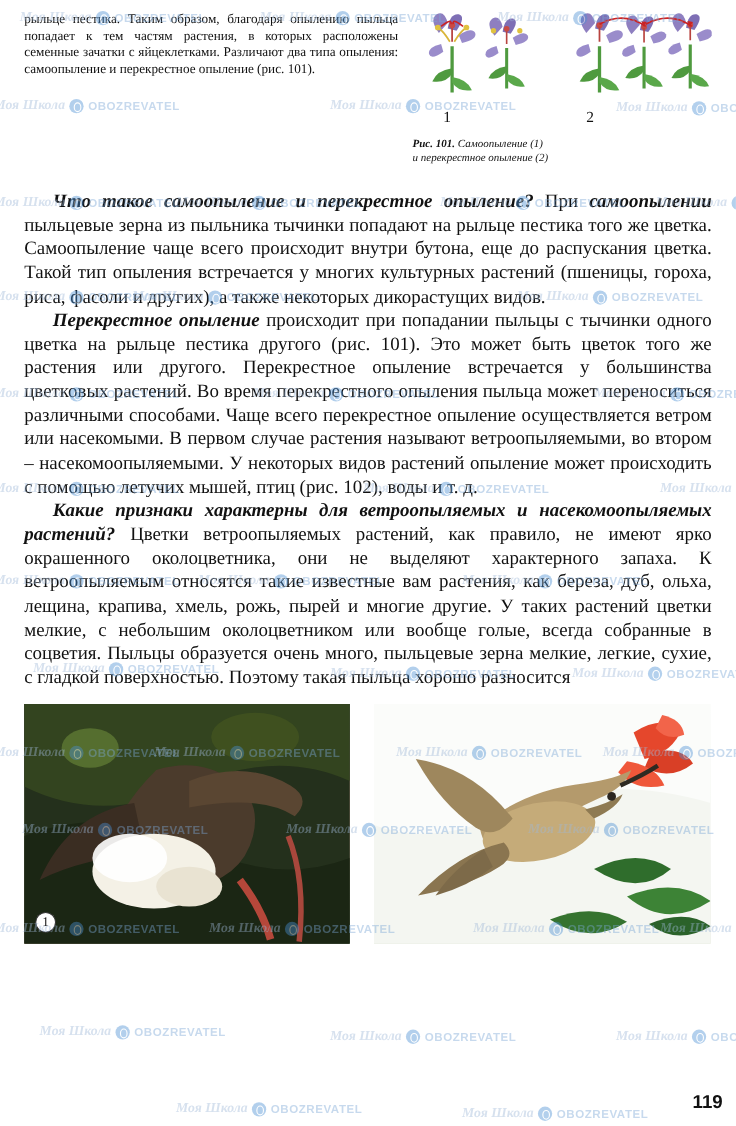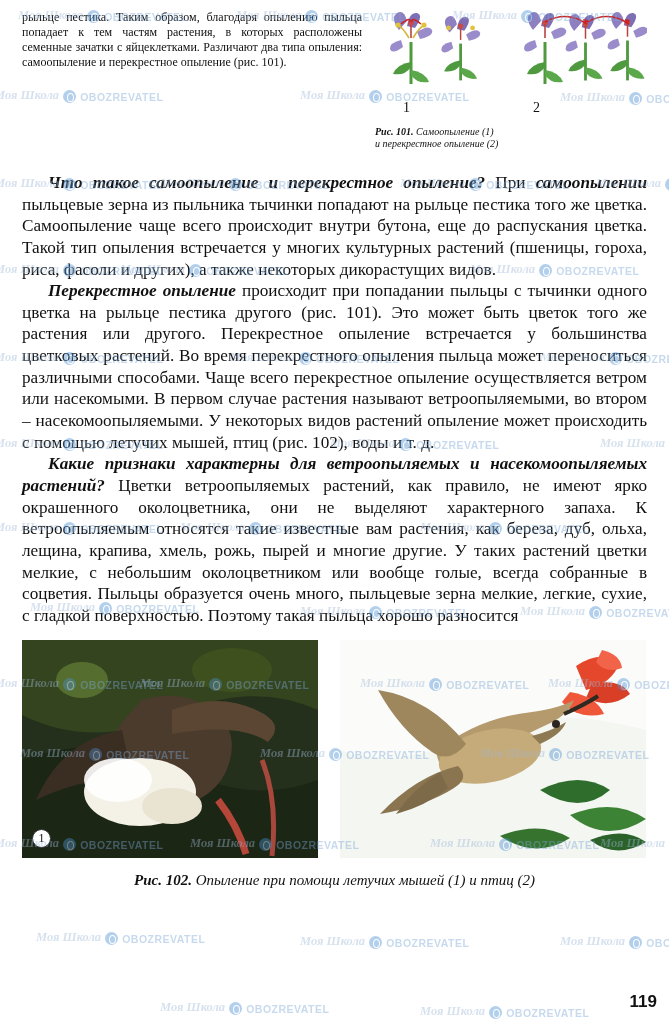--- a/index.html
+++ b/index.html
@@ -340,24 +340,20 @@
         <path d="M126 104 q-36 -46 -88 -54 q22 40 54 62 q18 12 34 -8 z" fill="#9e875d"></path>
 
         <path d="M118 126 q-42 10 -78 48 q46 -8 74 -26 q16 -10 4 -22 z" fill="#8a7550"></path>
 
         <path d="M100 132 q-28 18 -44 42 q30 -8 52 -26 z" fill="#7d6a49"></path>
       </svg>
       <span class="badge badge-r">2</span>
     </div>
   </div>
 
-  <div class="fig102-caption">
-    <b>Рис. 102.</b>
-    <span>Опыление при помощи летучих мышей (1) и птиц (2)</span>
-  </div>
 
   <div class="page-number">119</div>
 </div>
 
 <div class="wm-layer" id="wm-layer">
     <div class="wm" style="left: 18px; top: 8px;">
       <span class="wm-school">Моя Школа</span>
       <span class="wm-dot"></span>
       <span class="wm-obz">OBOZREVATEL</span>
     </div>

